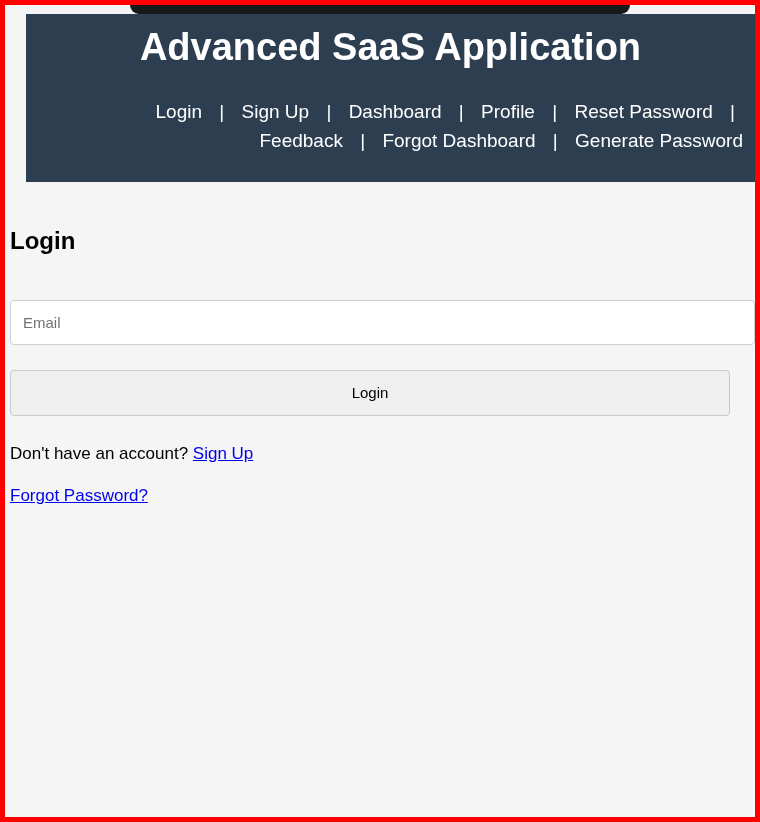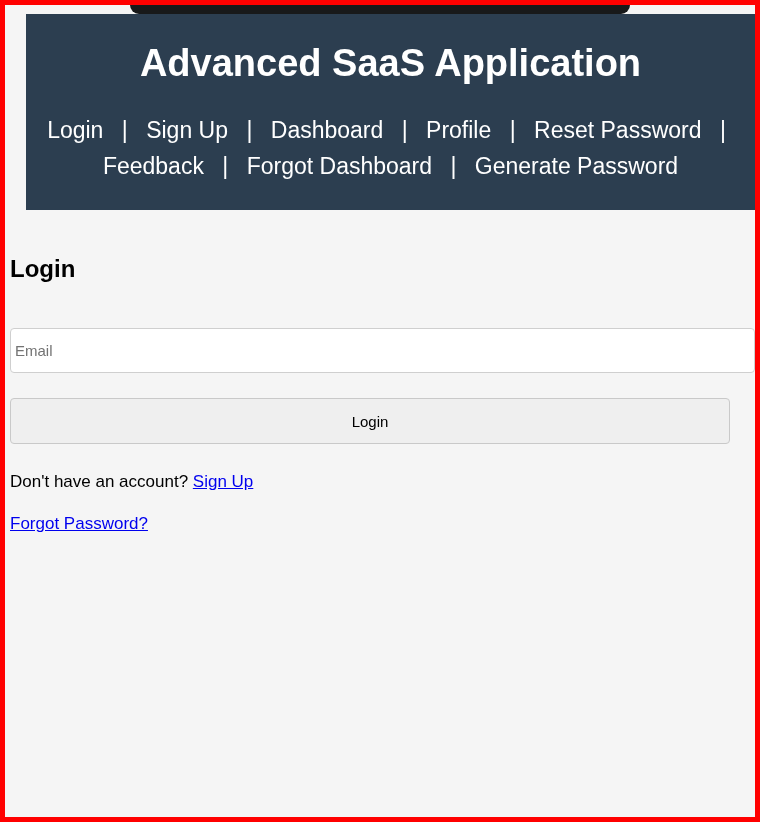--- a/index.html
+++ b/index.html
@@ -17,33 +17,34 @@
       height: 9px;
       background: #18191a;
       margin: 0 auto;
       border-bottom-left-radius: 10px;
       border-bottom-right-radius: 10px;
     }
     .header {
       background: #2c3e50;
       color: #ffffff;
       text-align: center;
-      padding: 28px 10px 26px 10px;
+      padding: 12px 10px 26px 10px;
       margin-left: 21px;
     }
     .header h1 {
       margin: 0;
       font-size: 38px;
       font-weight: 700;
     }
     .nav {
       margin-top: 28px;
-      font-size: 23px;
+      font-size: 19px;
       line-height: 1.55;
       color: #ffffff;
+      text-align: right;
     }
     .nav a {
       color: #ffffff;
       text-decoration: none;
       padding: 0 2px;
     }
     .nav .sep {
       padding: 0 10px;
     }
     .content {
@@ -59,21 +60,21 @@
       width: calc(100% - 5px);
       margin: 0 0 25px 5px;
     }
     .input {
       width: 100%;
       height: 45px;
       border: 1px solid #cfcfcf;
       border-radius: 4px;
       background: #ffffff;
       font-size: 15px;
-      padding: 0 4px;
+      padding: 0 12px;
       color: #000000;
     }
     .input::placeholder { color: #737373; }
     .submit-btn {
       display: block;
       width: calc(100% - 30px);
       height: 46px;
       margin: 0 0 0 5px;
       background: #efefef;
       border: 1px solid #c9c9c9;

